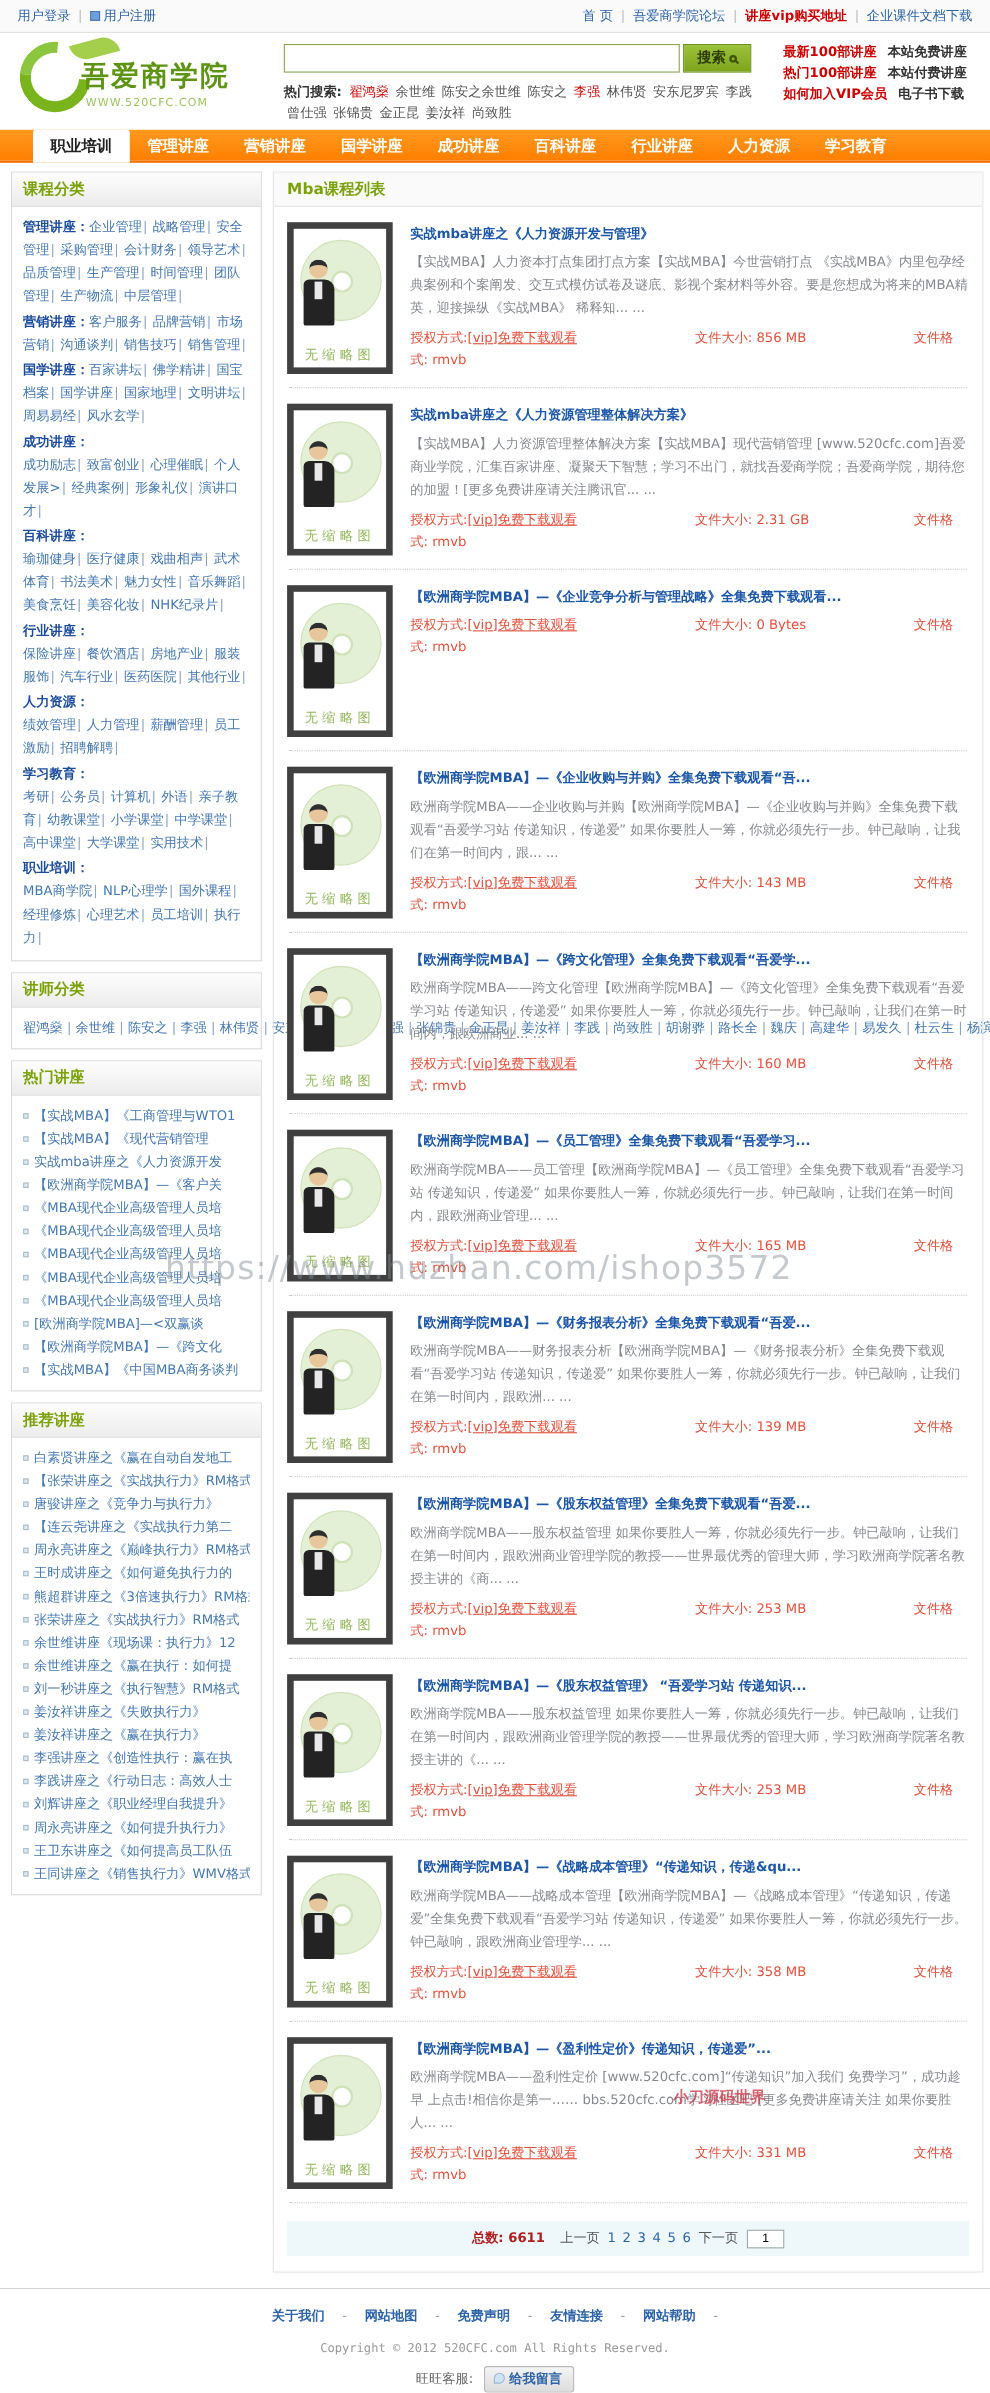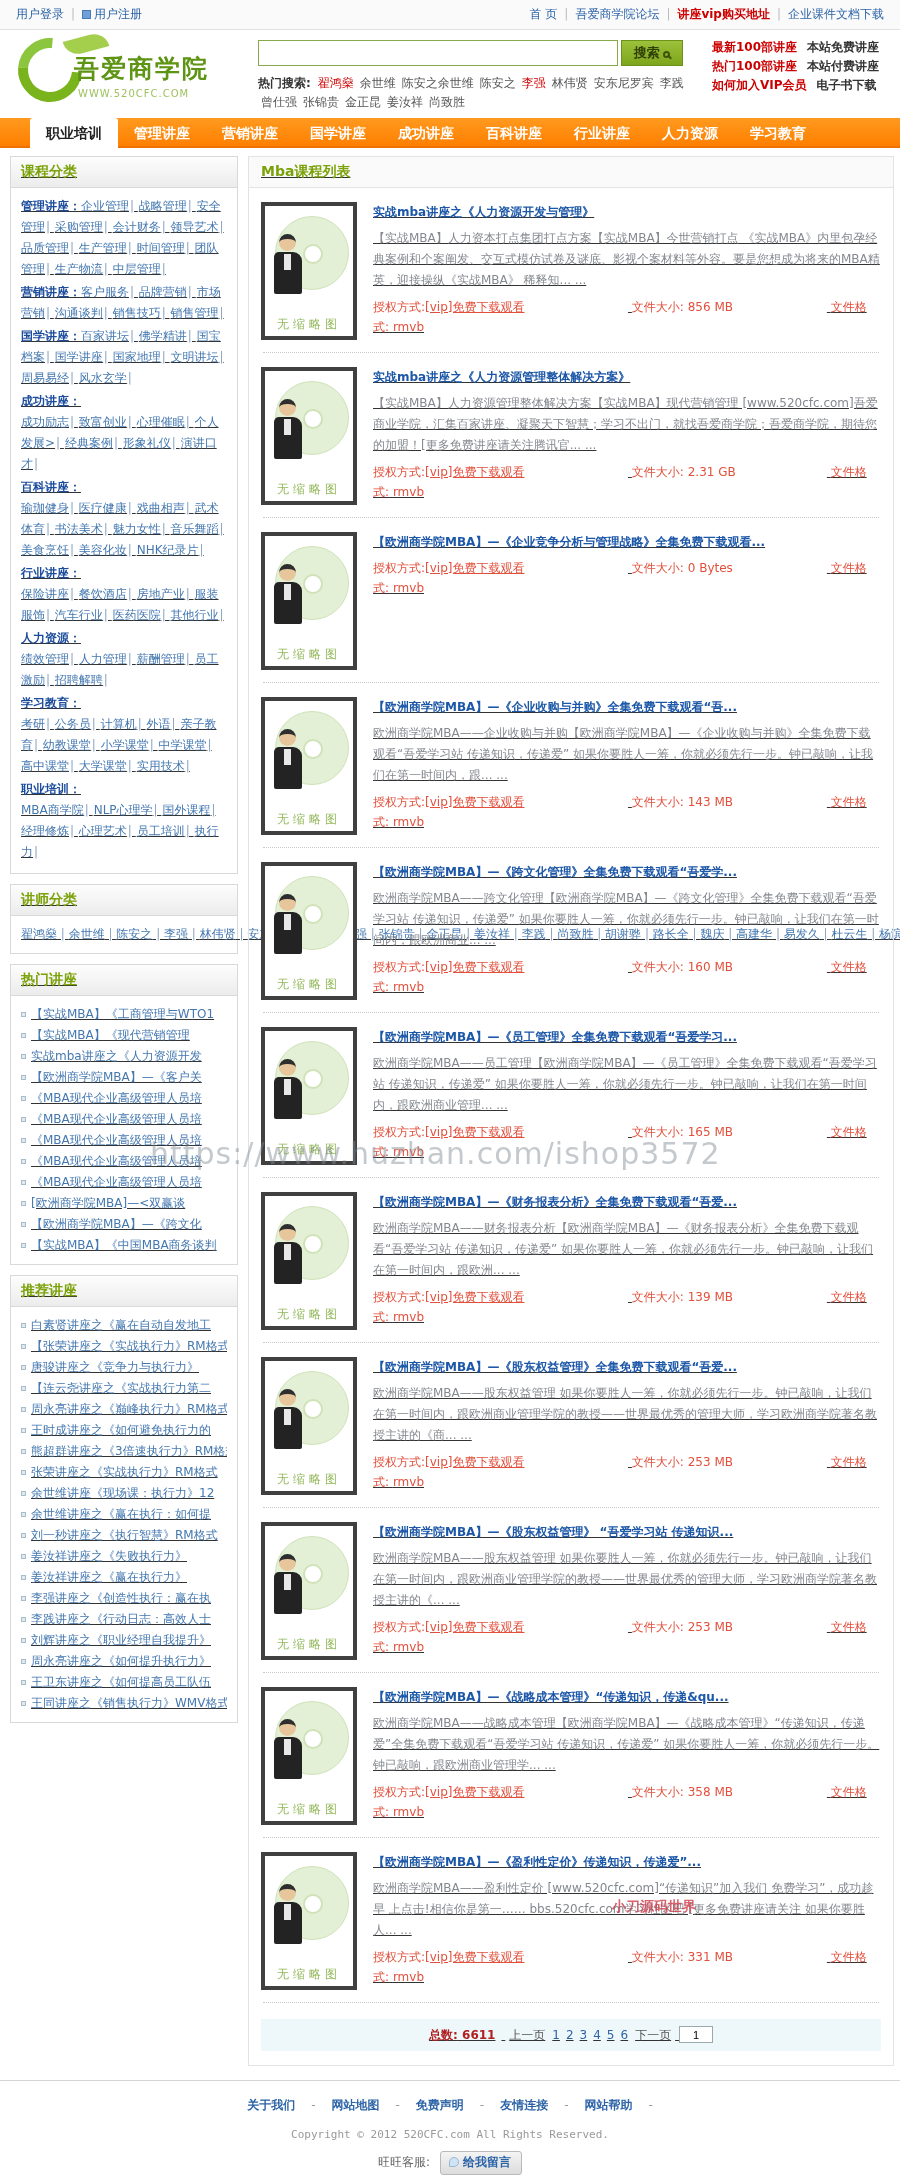--- a/index.html
+++ b/index.html
@@ -35,21 +35,21 @@
   .quick .row a:last-child { color:#333; font-weight:bold; }
 
   
   .nav { height:30px; background:linear-gradient(#ff9a1f,#ff7f00); border-bottom:2px solid #f07000; padding-left:30px; }
   .nav .tab { display:inline-block; height:30px; line-height:30px; padding:0 16px; color:#fff; font-size:14px; font-weight:bold; }
   .nav .tab.active { background:#fff; color:#222; border-radius:3px 3px 0 0; }
   .subnav { height:28px; line-height:28px; background:#f1f1f1; border-bottom:1px solid #d8d8d8; padding-left:52px; }
   .subnav a { color:#444; margin-right:26px; }
 
   
-  .content { display:flex; padding:8px 6px 0 10px;text-decoration:underline; }
+  .content { display:flex; padding:8px 6px 0 10px; }
   .side { width:228px; flex:none; }
   .maincol { flex:1; margin-left:10px; border:1px solid #e3e3e3; align-self:flex-start; }
 
   
   .box { border:1px solid #d9d9d9; margin-bottom:10px; background:#fff; }
   .box-h { background:linear-gradient(#fdfdfd,#ececec); border-bottom:1px solid #d9d9d9; padding:6px 10px; }
   .box-h span { color:#7ca20a; font-weight:bold; font-size:14px; }
   .box-b { padding:8px 10px; line-height:21px; color:#555; }
   .cat { margin-bottom:2px; }
   .cat-label { color:#1c4c9c; font-weight:bold; }
@@ -60,21 +60,21 @@
   .lect a::after { content:" | "; color:#8aa5c4; }
   .lect a:last-child::after { content:""; }
   .llist .li { white-space:nowrap; overflow:hidden; line-height:21px; }
   .bullet { display:inline-block; width:5px; height:5px; border:1px solid #a8bcc9; background:#dfe9ef; margin-right:5px; vertical-align:1px; }
   .llist a { color:#4478b0; }
 
   
   .list-h { background:#fafafa; border-bottom:1px solid #e3e3e3; padding:6px 12px; }
   .list-h span { color:#7ca20a; font-weight:bold; font-size:14px; }
   .course { display:flex; padding:14px 12px 8px 12px; }
-  .thumb { width:96px; height:138px; border:4px solid #404040; flex:none; position:relative; background:#fff; }
+  .thumb { width:96px; height:138px; border:6px solid #404040; flex:none; position:relative; background:#fff; }
   .disc { position:absolute; right:4px; top:10px; width:74px; height:74px; border-radius:50%; background:#e3f0d5; border:1px solid #cfe2b8; }
   .disc::after { content:""; position:absolute; left:27px; top:27px; width:16px; height:16px; border-radius:50%; background:#fff; border:2px solid #cfe2b8; }
   .fig-head { position:absolute; left:14px; top:28px; width:17px; height:17px; border-radius:50%; background:#e8c69c; border-top:5px solid #2e2e2e; }
   .fig-body { position:absolute; left:9px; top:46px; width:28px; height:42px; background:#232323; border-radius:5px 9px 2px 2px; }
   .fig-body::after { content:""; position:absolute; left:10px; top:2px; width:7px; height:16px; background:#e8e8e8; }
   .nothumb { position:absolute; left:0; bottom:3px; width:100%; text-align:center; color:#94b85c; letter-spacing:4px; }
   .cbody { margin-left:16px; flex:1; min-width:0; }
   .ctitle { display:block; color:#1c57a8; font-size:12px; font-weight:bold; margin:2px 0 7px 0; white-space:nowrap; overflow:hidden; }
   .cdesc { color:#85898f; line-height:21px; margin-bottom:6px; }
   .cmeta { color:#e2503c; line-height:20px; }

